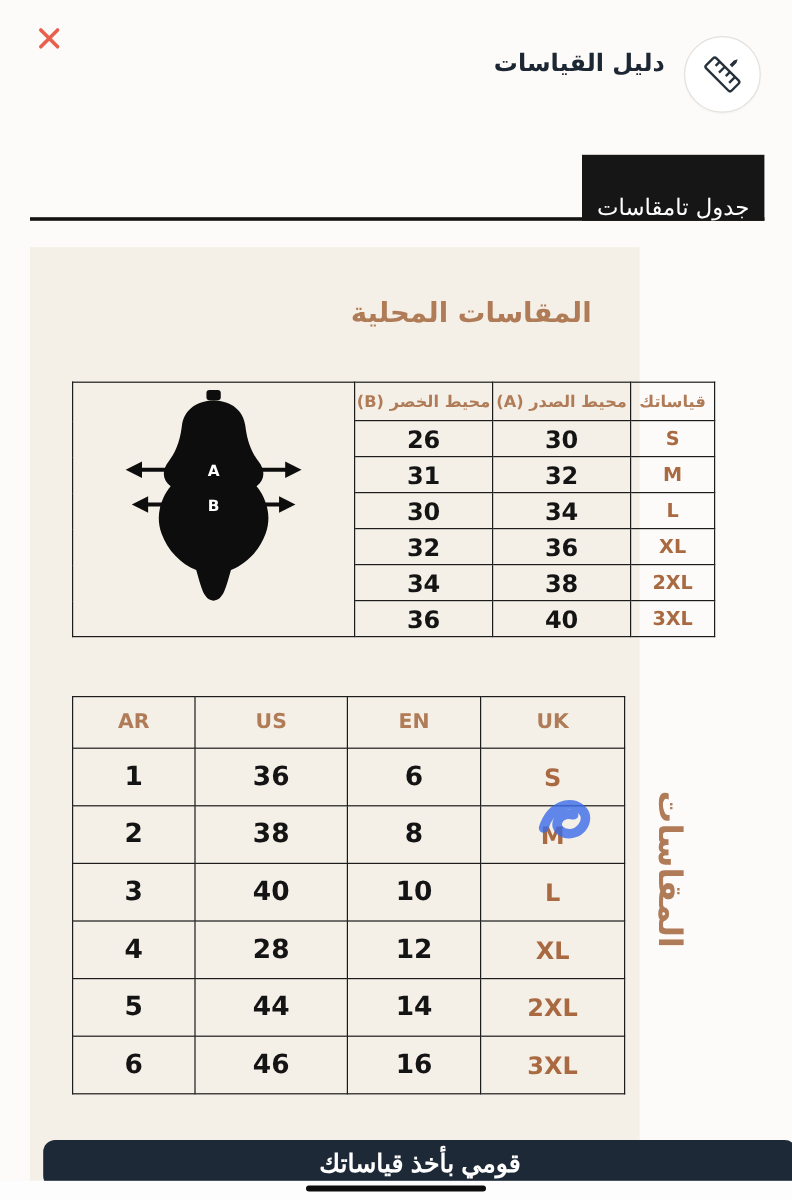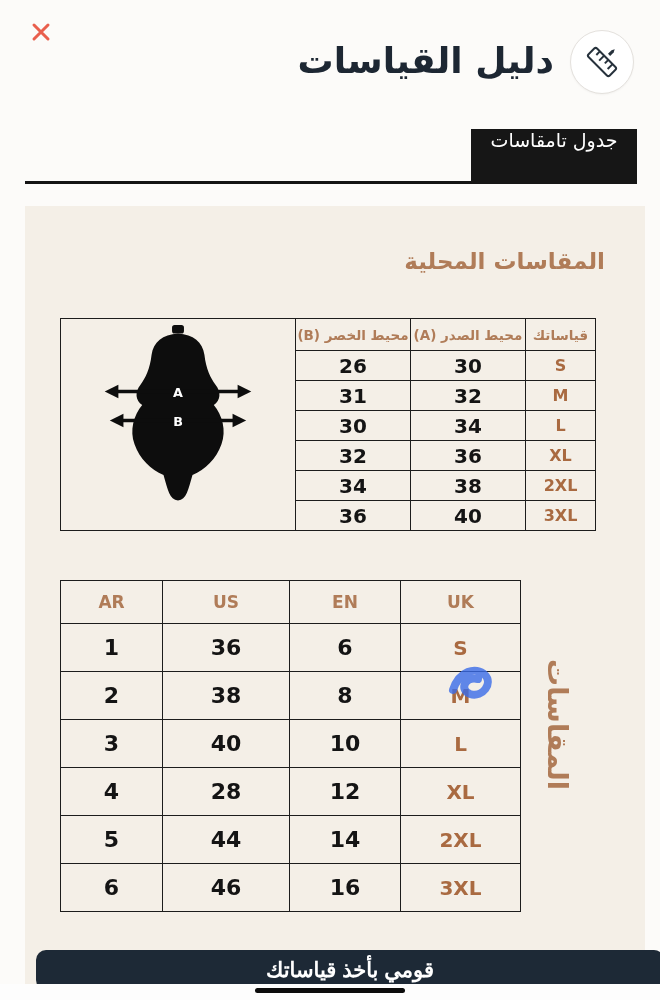--- a/index.html
+++ b/index.html
@@ -14,34 +14,34 @@
     background:none;border:none;padding:4px;cursor:pointer;
   }
   .icon-circle{
     position:absolute;right:26px;top:30px;width:62px;height:62px;
     border:1.5px solid #e4e1dd;border-radius:50%;background:#ffffff;
     display:flex;align-items:center;justify-content:center;
     box-shadow:0 1px 2px rgba(0,0,0,0.04);
   }
   .title{
     position:absolute;right:106px;top:40px;margin:0;
-    font-size:36px;font-weight:bold;color:var(--dark);direction:rtl;white-space:nowrap;
+    font-size:20px;font-weight:bold;color:var(--dark);direction:rtl;white-space:nowrap;
   }
   
   .tab-underline{
     position:absolute;left:25px;top:181px;width:612px;height:3px;background:#141414;
   }
   .tab{
-    position:absolute;right:23px;top:129px;width:166px;height:55px;
-    background:var(--tab-bg);color:#ffffff;display:flex;align-items:flex-start;justify-content:center;
+    position:absolute;right:23px;top:129px;width:152px;height:55px;
+    background:var(--tab-bg);color:#ffffff;display:flex;align-items:flex-end;justify-content:center;
     font-size:19px;direction:rtl;cursor:pointer;
   }
   
   .panel{
-    position:absolute;left:25px;top:206px;width:620px;height:778px;
+    position:absolute;left:25px;top:206px;width:508px;height:778px;
     background:var(--panel-bg);
   }
   .h-local,.h-int{
     position:absolute;right:40px;margin:0;font-size:23px;font-weight:bold;
     color:var(--accent);direction:rtl;white-space:nowrap;
   }
   .h-local{top:42px;}
   .h-int{top:334px;}
   .note{
     position:absolute;right:40px;top:84px;margin:0;font-size:12.5px;font-weight:600;

